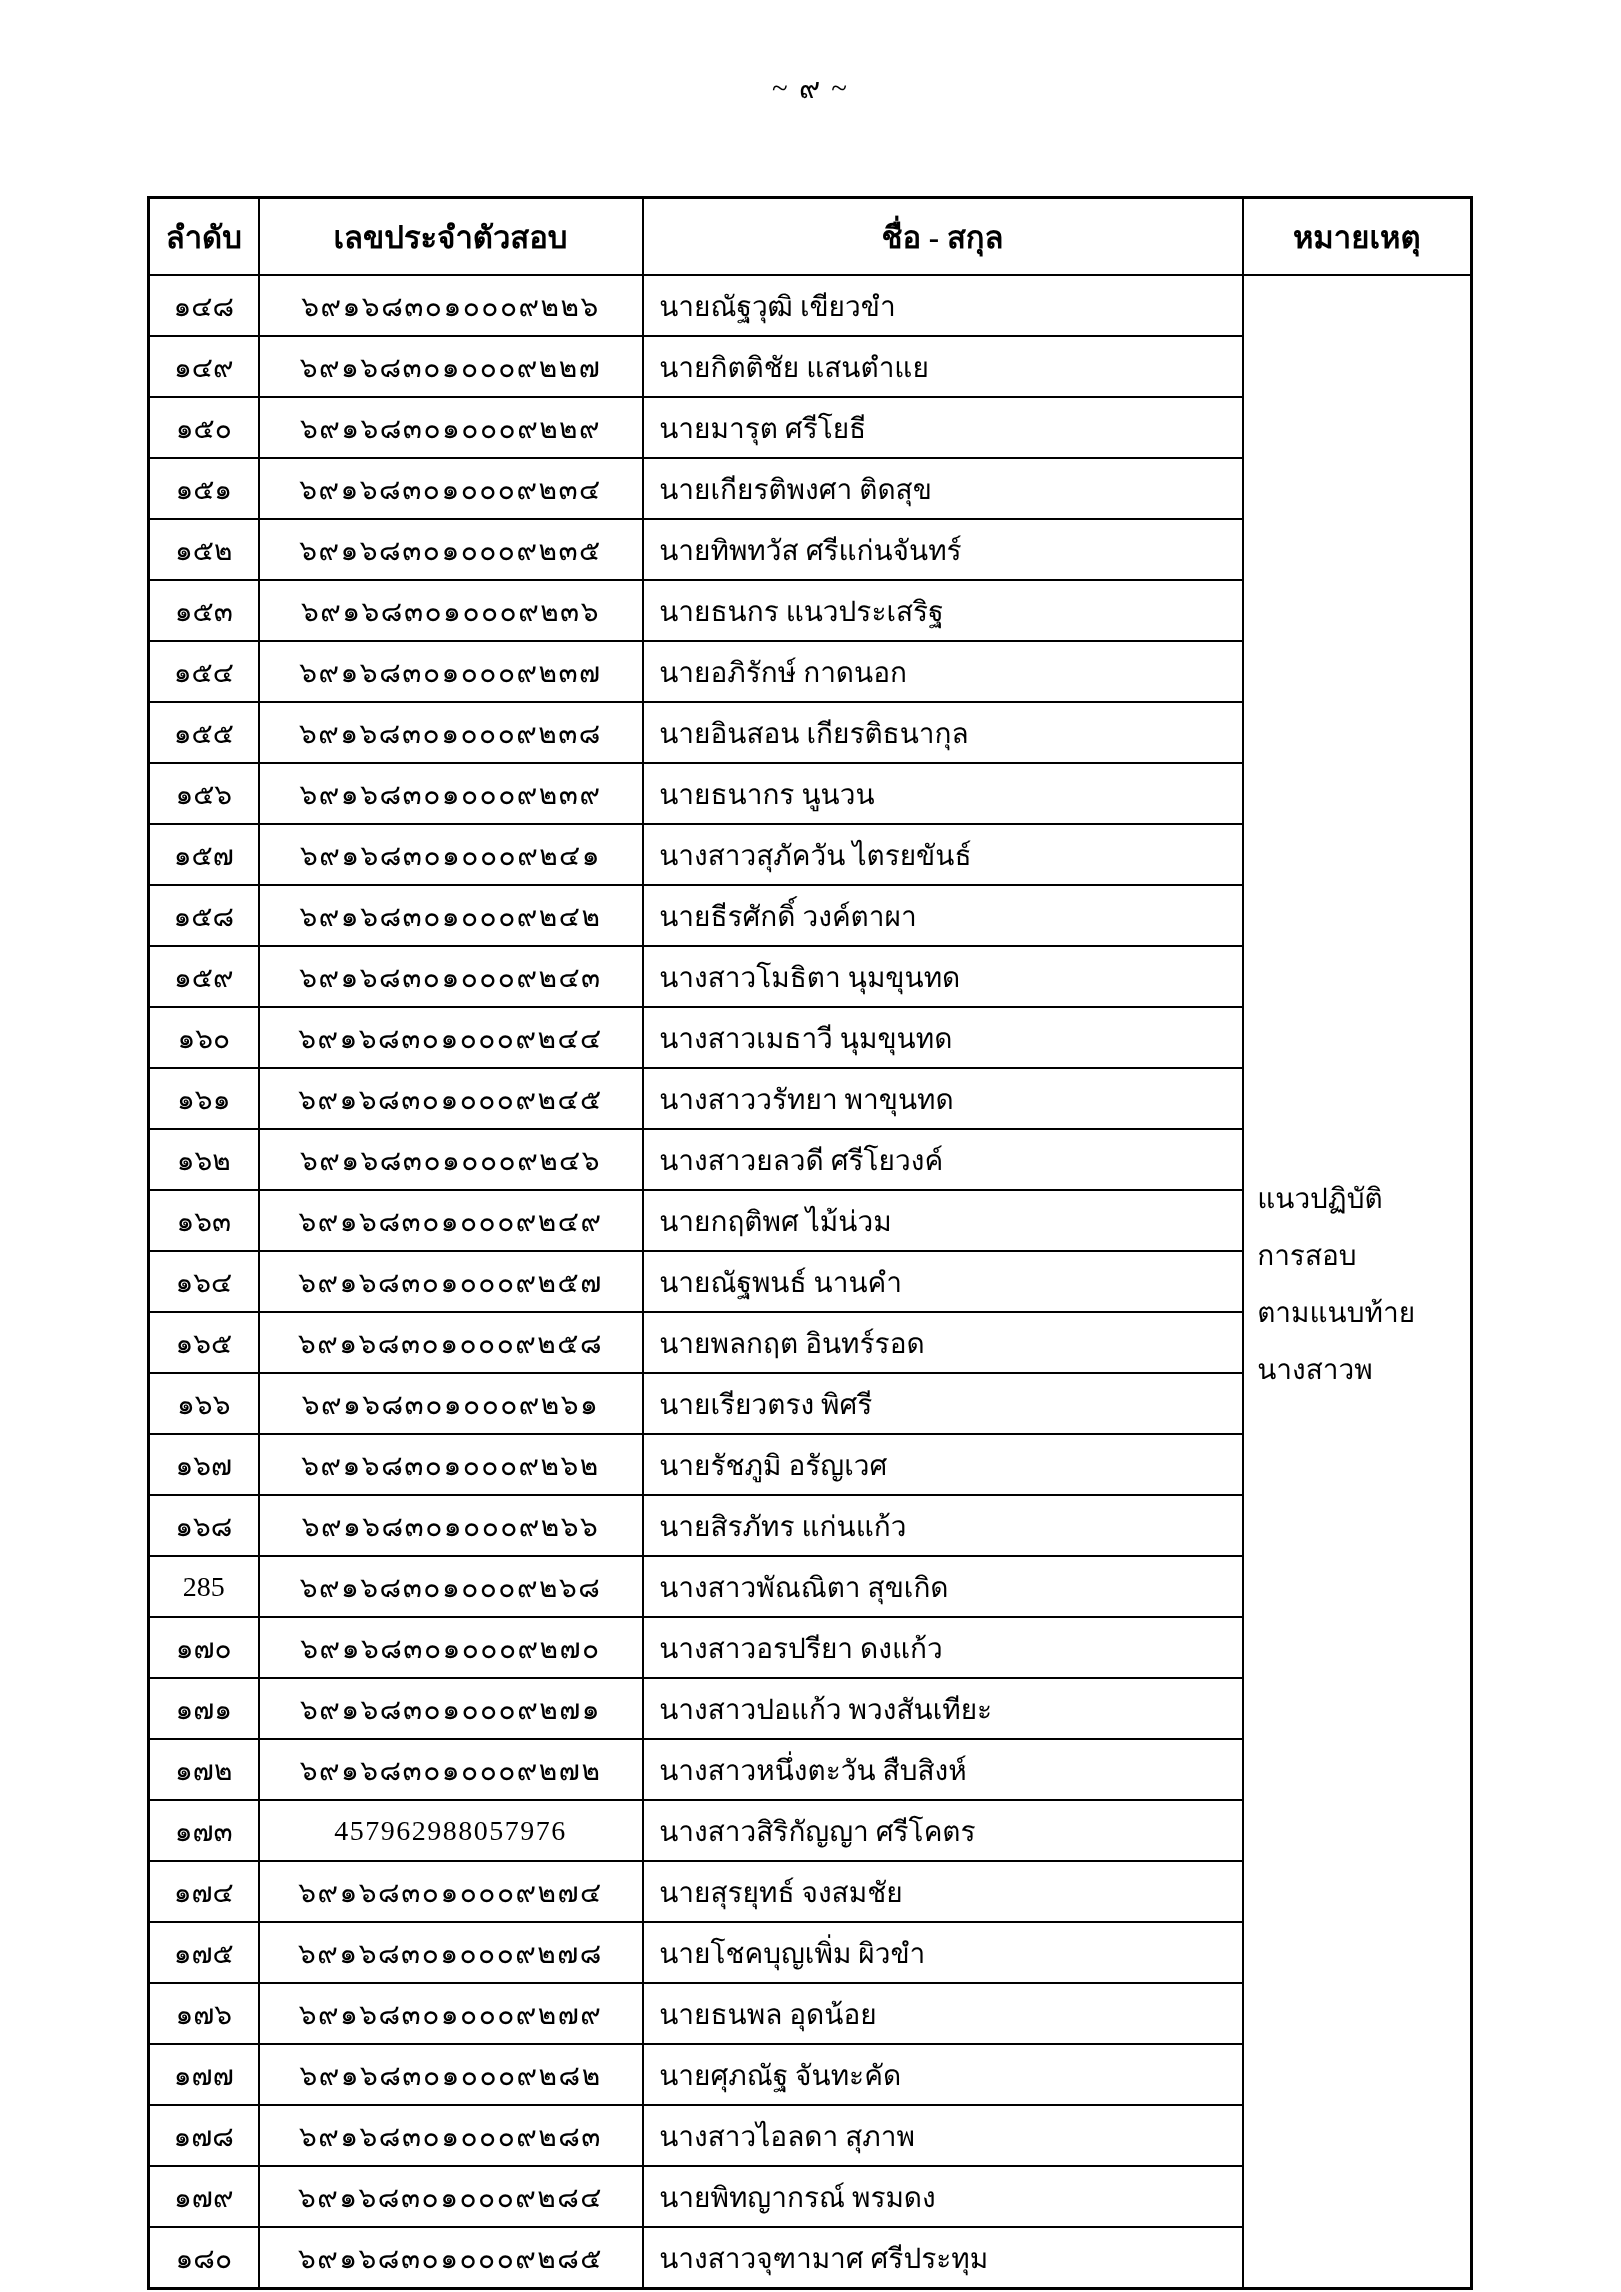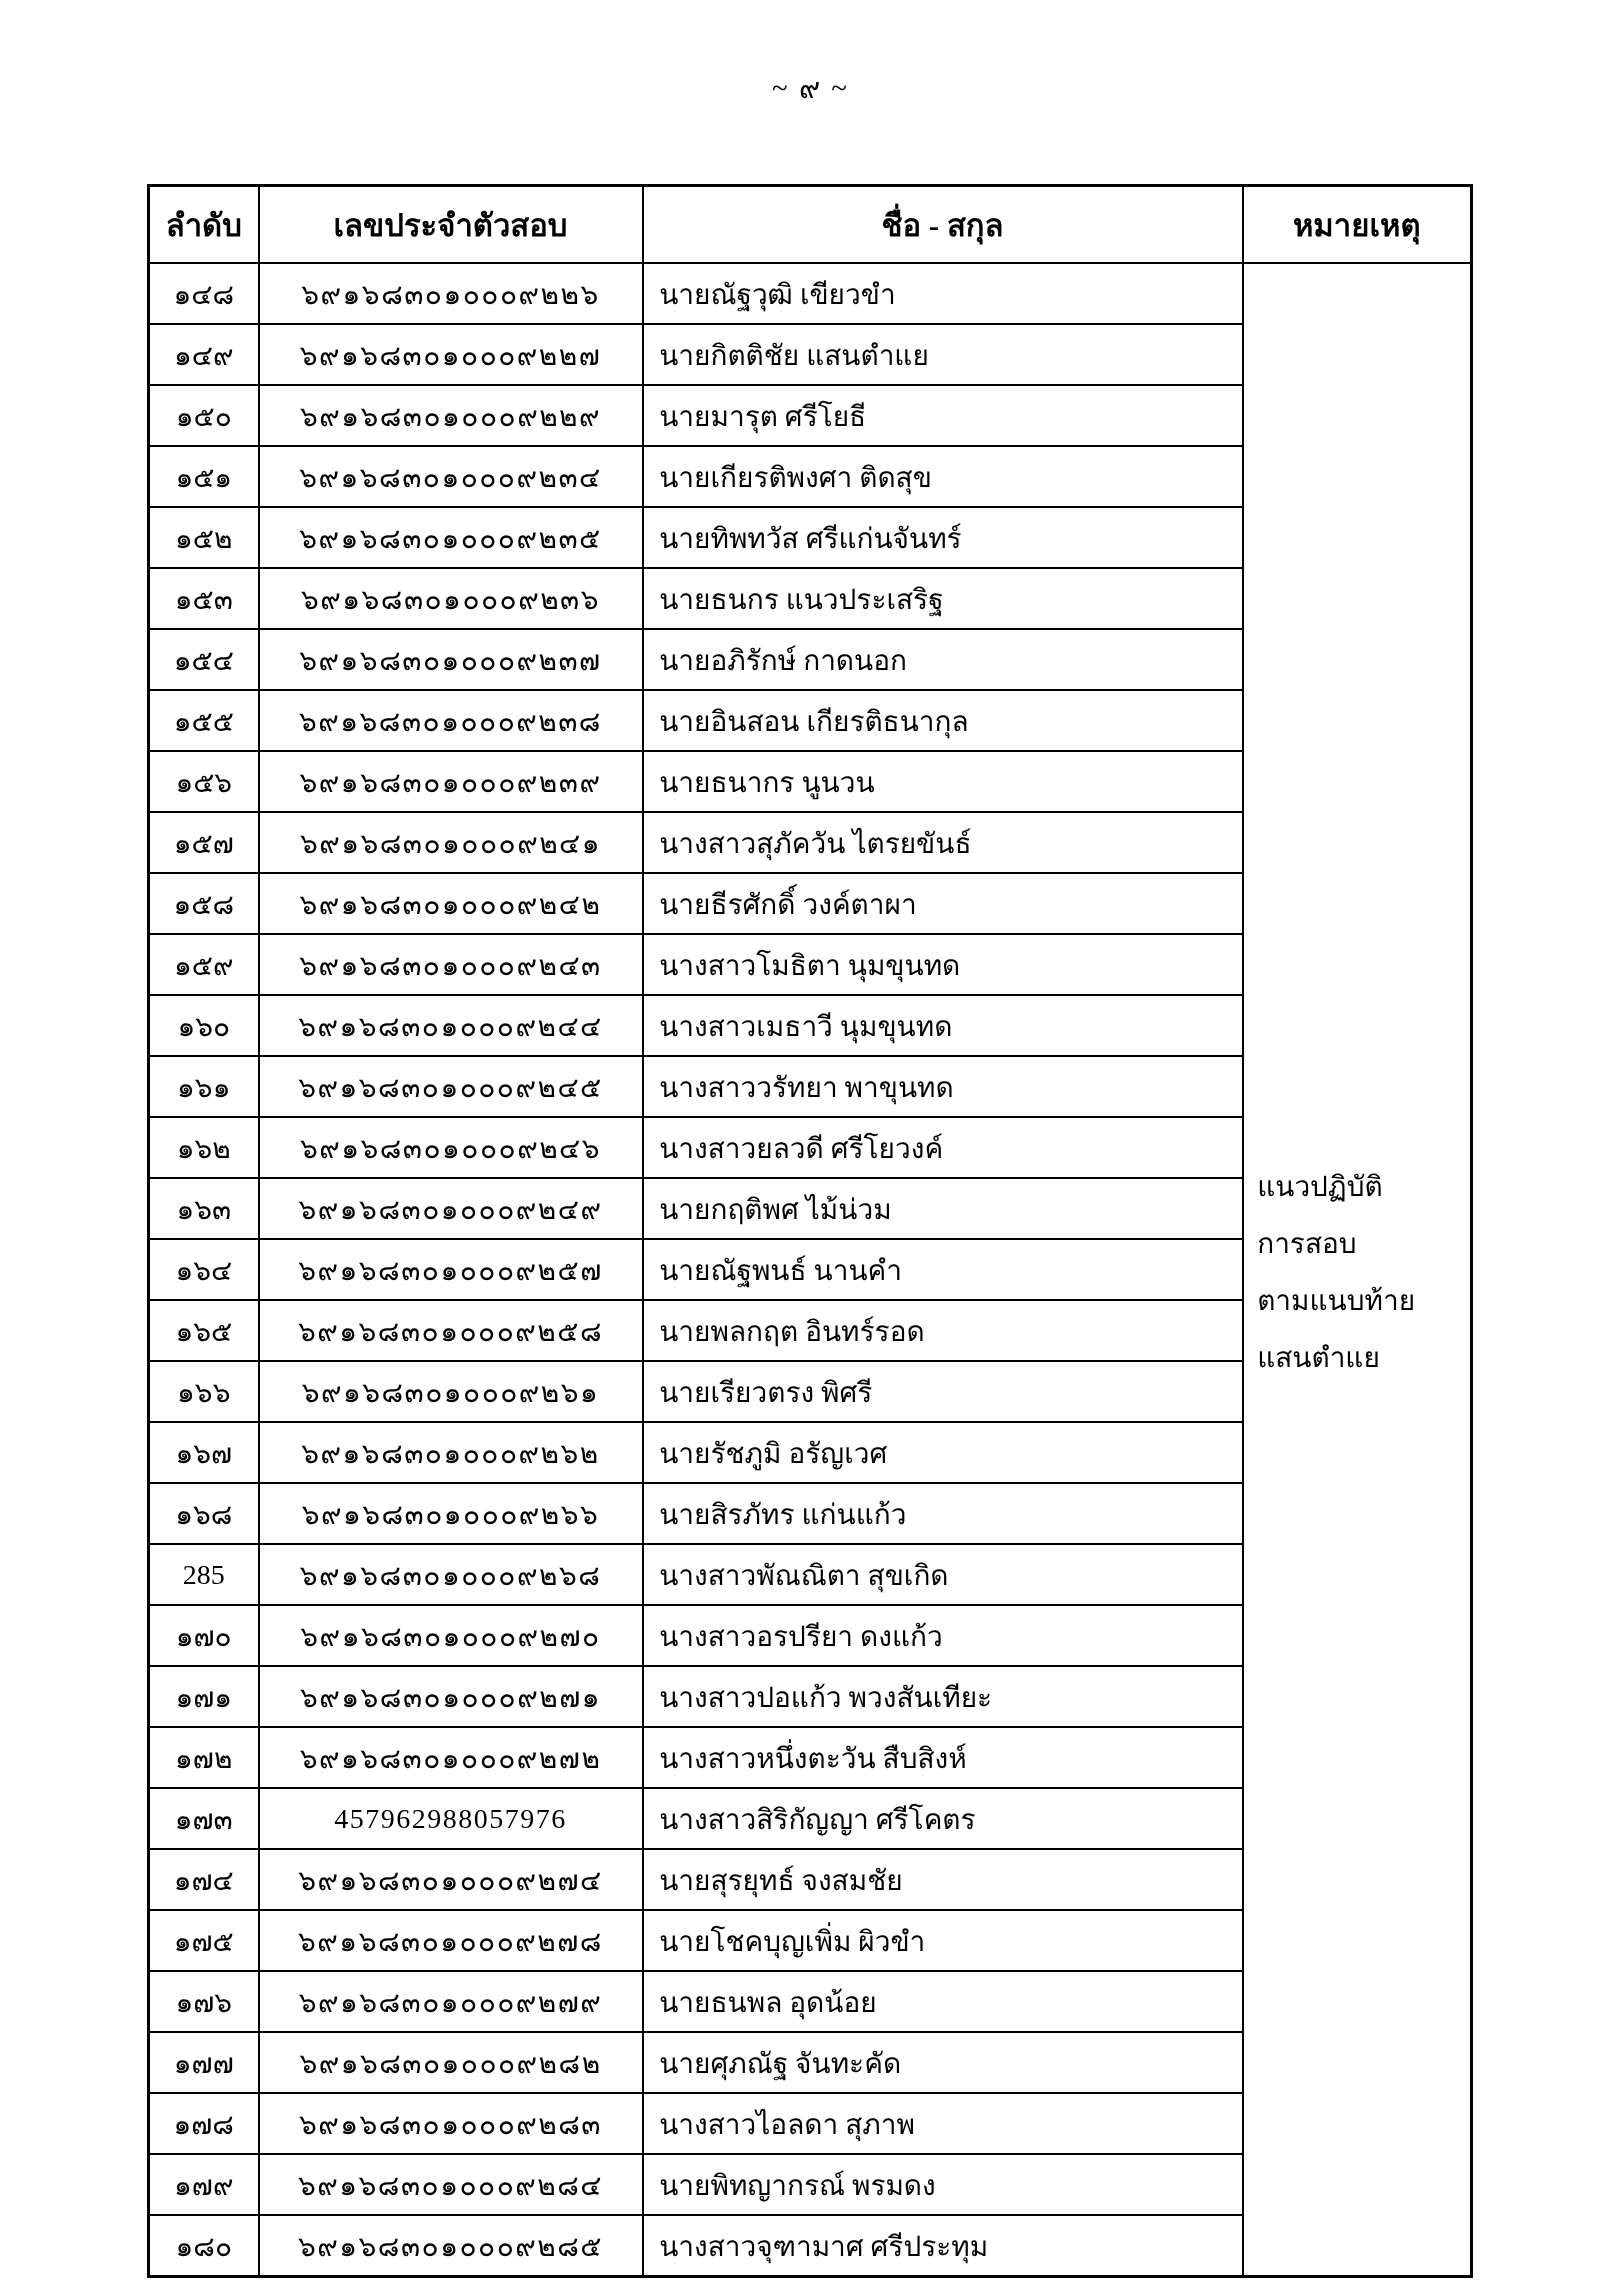--- a/index.html
+++ b/index.html
@@ -20,21 +20,21 @@
     position: absolute;
     top: 65px;
     left: 0;
     width: 100%;
     text-align: center;
     font-size: 29px;
     letter-spacing: 2px;
   }
   table.roster {
     position: absolute;
-    top: 184px;
+    top: 196px;
     left: 147px;
     width: 1323px;
     border-collapse: collapse;
     table-layout: fixed;
     border: 3.9px solid #000;
   }
   table.roster th,
   table.roster td {
     border: 2px solid #000;
     overflow: hidden;
@@ -91,21 +91,21 @@
     </thead>
     <tbody>
         <tr>
       <td class="no-cell">๑๔๘</td>
       <td class="id-cell">๖๙๑๖๘๓๐๑๐๐๐๙๒๒๖</td>
       <td class="name-cell">นายณัฐวุฒิ เขียวขำ</td>
     <td class="remark-cell" rowspan="33">
             <div class="remark-line">แนวปฏิบัติ</div>
             <div class="remark-line">การสอบ</div>
             <div class="remark-line">ตามแนบท้าย</div>
-            <div class="remark-line">แสนตำแย</div>
+            <div class="remark-line">นางสาวพ</div>
           </td>
         </tr>
         <tr>
       <td class="no-cell">๑๔๙</td>
       <td class="id-cell">๖๙๑๖๘๓๐๑๐๐๐๙๒๒๗</td>
       <td class="name-cell">นายกิตติชัย แสนตำแย</td>
     </tr>
         <tr>
       <td class="no-cell">๑๕๐</td>
       <td class="id-cell">๖๙๑๖๘๓๐๑๐๐๐๙๒๒๙</td>

